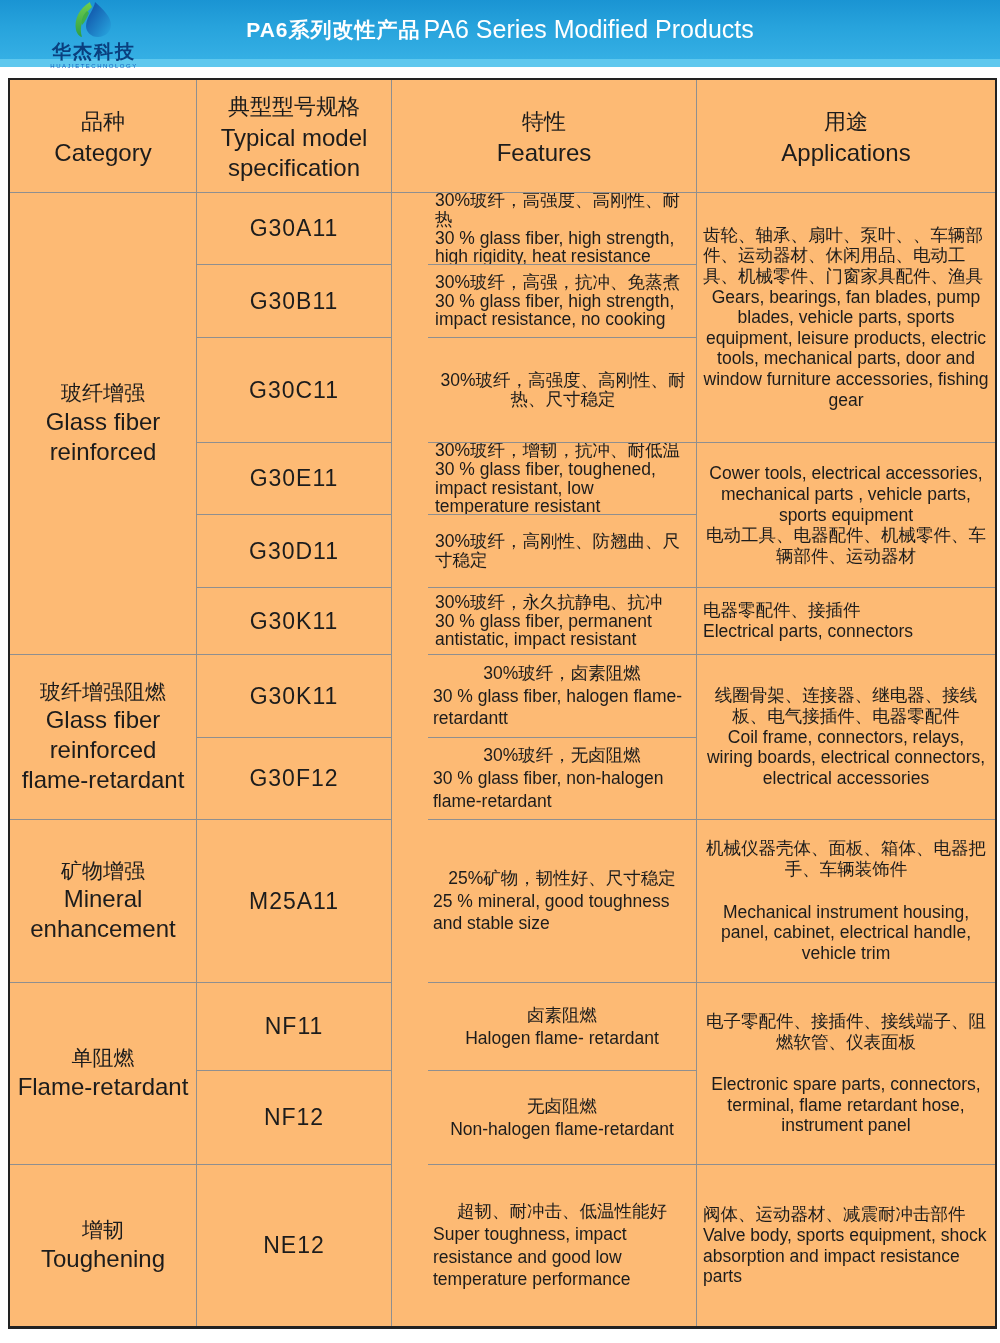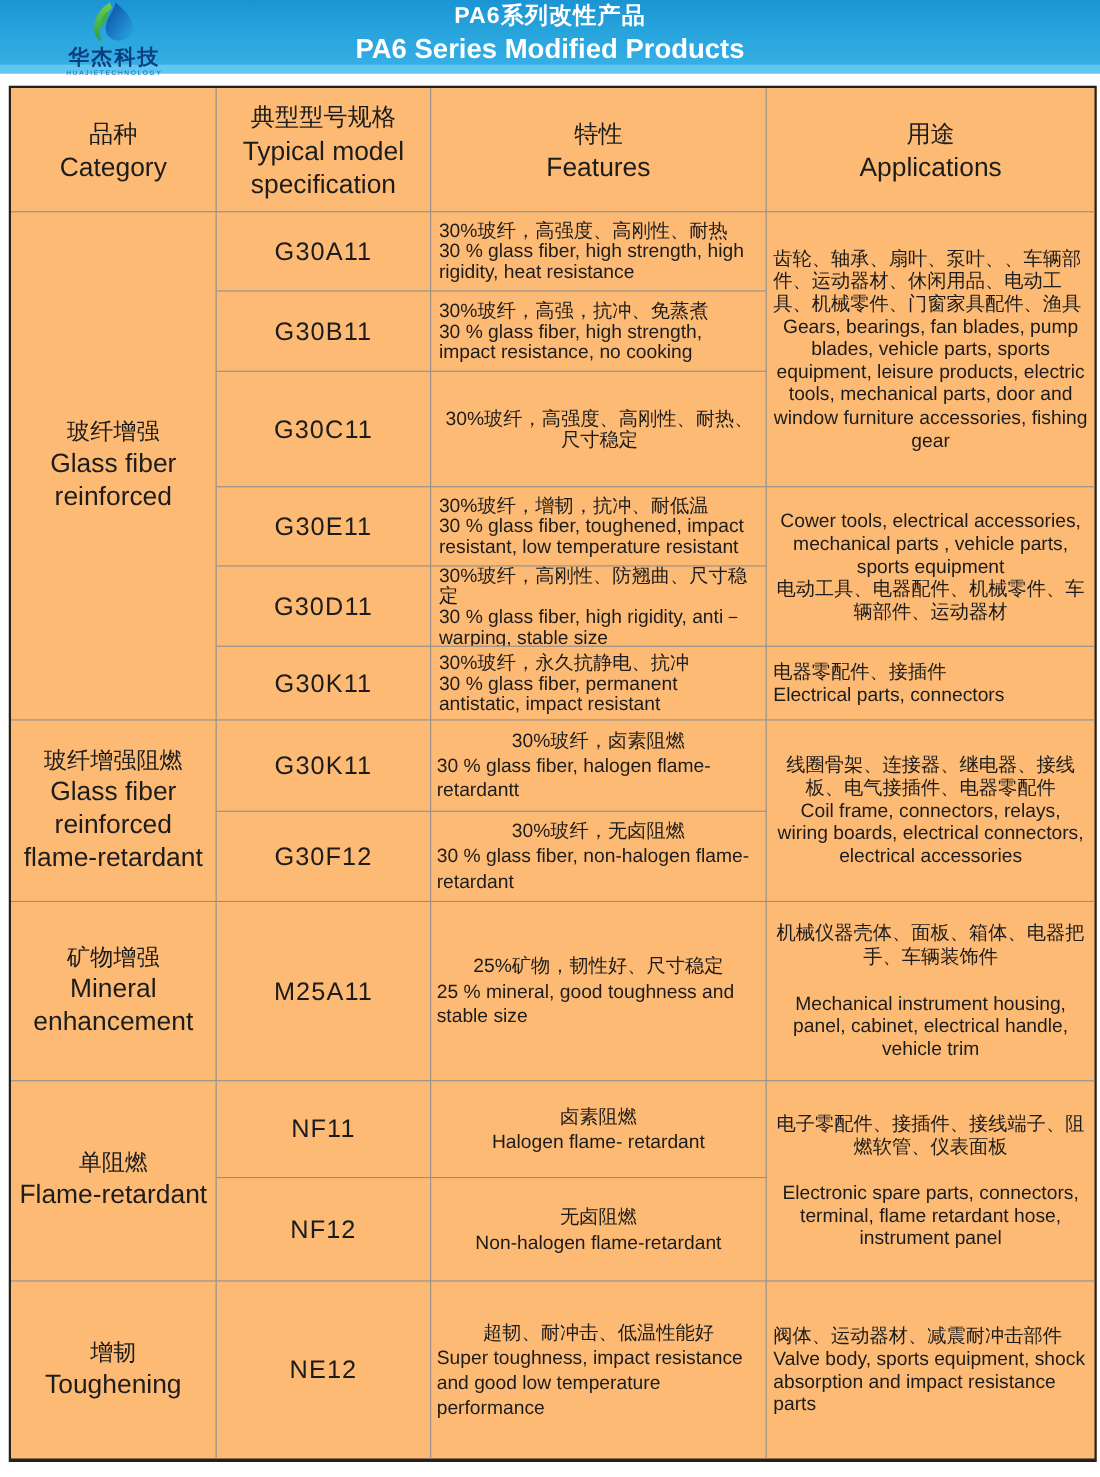--- a/index.html
+++ b/index.html
@@ -4,24 +4,24 @@
 <style>
   html,body{margin:0;padding:0;background:#ffffff;}
   .page{width:1000px;height:1343px;position:relative;background:#fff;
         font-family:"Liberation Sans",sans-serif;color:#1c1c1c;overflow:hidden;}
 
   
   .banner{position:relative;width:1000px;height:59px;
           background:linear-gradient(180deg,#1a94d3 0%,#27a3dc 45%,#35afe4 100%);}
   .banner-strip{width:1000px;height:8px;background:#5fc8ee;}
   .banner-titles{position:absolute;left:0;top:0;width:100%;height:100%;
-                 display:flex;flex-direction:column;align-items:center;justify-content:center;gap:3px;}
+                 display:flex;align-items:center;justify-content:center;gap:3px;}
   .banner-title-zh{color:#fff;font-weight:bold;font-size:21px;letter-spacing:1px;}
-  .banner-title-en{color:#fff;font-weight:bold;font-size:25px;}
-  .logo{position:absolute;left:36px;top:1px;width:136px;display:flex;flex-direction:column;align-items:center;}
+  .banner-title-en{color:#fff;font-weight:normal;font-size:25px;}
+  .logo{position:absolute;left:26px;top:1px;width:136px;display:flex;flex-direction:column;align-items:center;}
   .logo-name{font-size:19px;font-weight:bold;color:#0a3f7e;letter-spacing:2px;line-height:1;}
   .logo-sub{font-size:6px;color:#1565c0;letter-spacing:1.5px;line-height:1;margin-top:2px;}
 
   
   .tbl{position:absolute;left:8px;top:78px;
        display:inline-grid;
        grid-template-columns:187px 195px 305px 298px;
        grid-template-rows:113px 72px 73px 105px 72px 73px 67px 83px 82px 163px 88px 94px 161px;
        border:2px solid #222;border-bottom-width:3px;background:#fdba74;}
   .cell{box-sizing:border-box;overflow:hidden;
@@ -34,21 +34,21 @@
   .hd{align-items:center;text-align:center;line-height:1.5;}
   .hd .zh{font-size:22px;}
   .hd .en{font-size:24px;line-height:1.25;}
 
   .cat{align-items:center;text-align:center;line-height:1.25;}
   .cat .zh{font-size:21px;}
   .cat .en{font-size:24px;}
 
   .model{align-items:center;text-align:center;font-size:23px;letter-spacing:1px;}
 
-  .feat{font-size:17.5px;line-height:1.07;}
+  .feat{font-size:17.5px;line-height:1.07;margin-left:36px;}
   .feat.f-left{text-align:left;padding-left:7px;}
   .feat.f-center{align-items:center;text-align:left;line-height:1.3;}
   .zh-c{text-align:center;}
 
   .app{font-size:17.5px;line-height:1.18;padding:2px 6px;}
   .t-left{text-align:left;}
   .t-center{text-align:center;}
   .gap{margin-bottom:22px;}
 </style>
 </head>
@@ -136,21 +136,20 @@
       <div class="en">30 % glass fiber, toughened, impact resistant, low temperature resistant</div>
     </div>
     <div class="cell app last-col" style="grid-area:5/4/7/5">
       <div class="t-center">Cower tools, electrical accessories, mechanical parts , vehicle parts, sports equipment</div>
       <div class="t-center">电动工具、电器配件、机械零件、车辆部件、运动器材</div>
     </div>
 
     <div class="cell model" style="grid-area:6/2/7/3">G30D11</div>
     <div class="cell feat f-left" style="grid-area:6/3/7/4">
       <div class="zh">30%玻纤，高刚性、防翘曲、尺寸稳定</div>
-      <div class="en">30 % glass fiber, high rigidity, anti－warping, stable size</div>
     </div>
 
     <div class="cell model" style="grid-area:7/2/8/3">G30K11</div>
     <div class="cell feat f-left" style="grid-area:7/3/8/4">
       <div class="zh">30%玻纤，永久抗静电、抗冲</div>
       <div class="en">30 % glass fiber, permanent antistatic, impact resistant</div>
     </div>
     <div class="cell app last-col" style="grid-area:7/4/8/5">
       <div class="t-left">电器零配件、接插件</div>
       <div class="t-left">Electrical parts, connectors</div>

